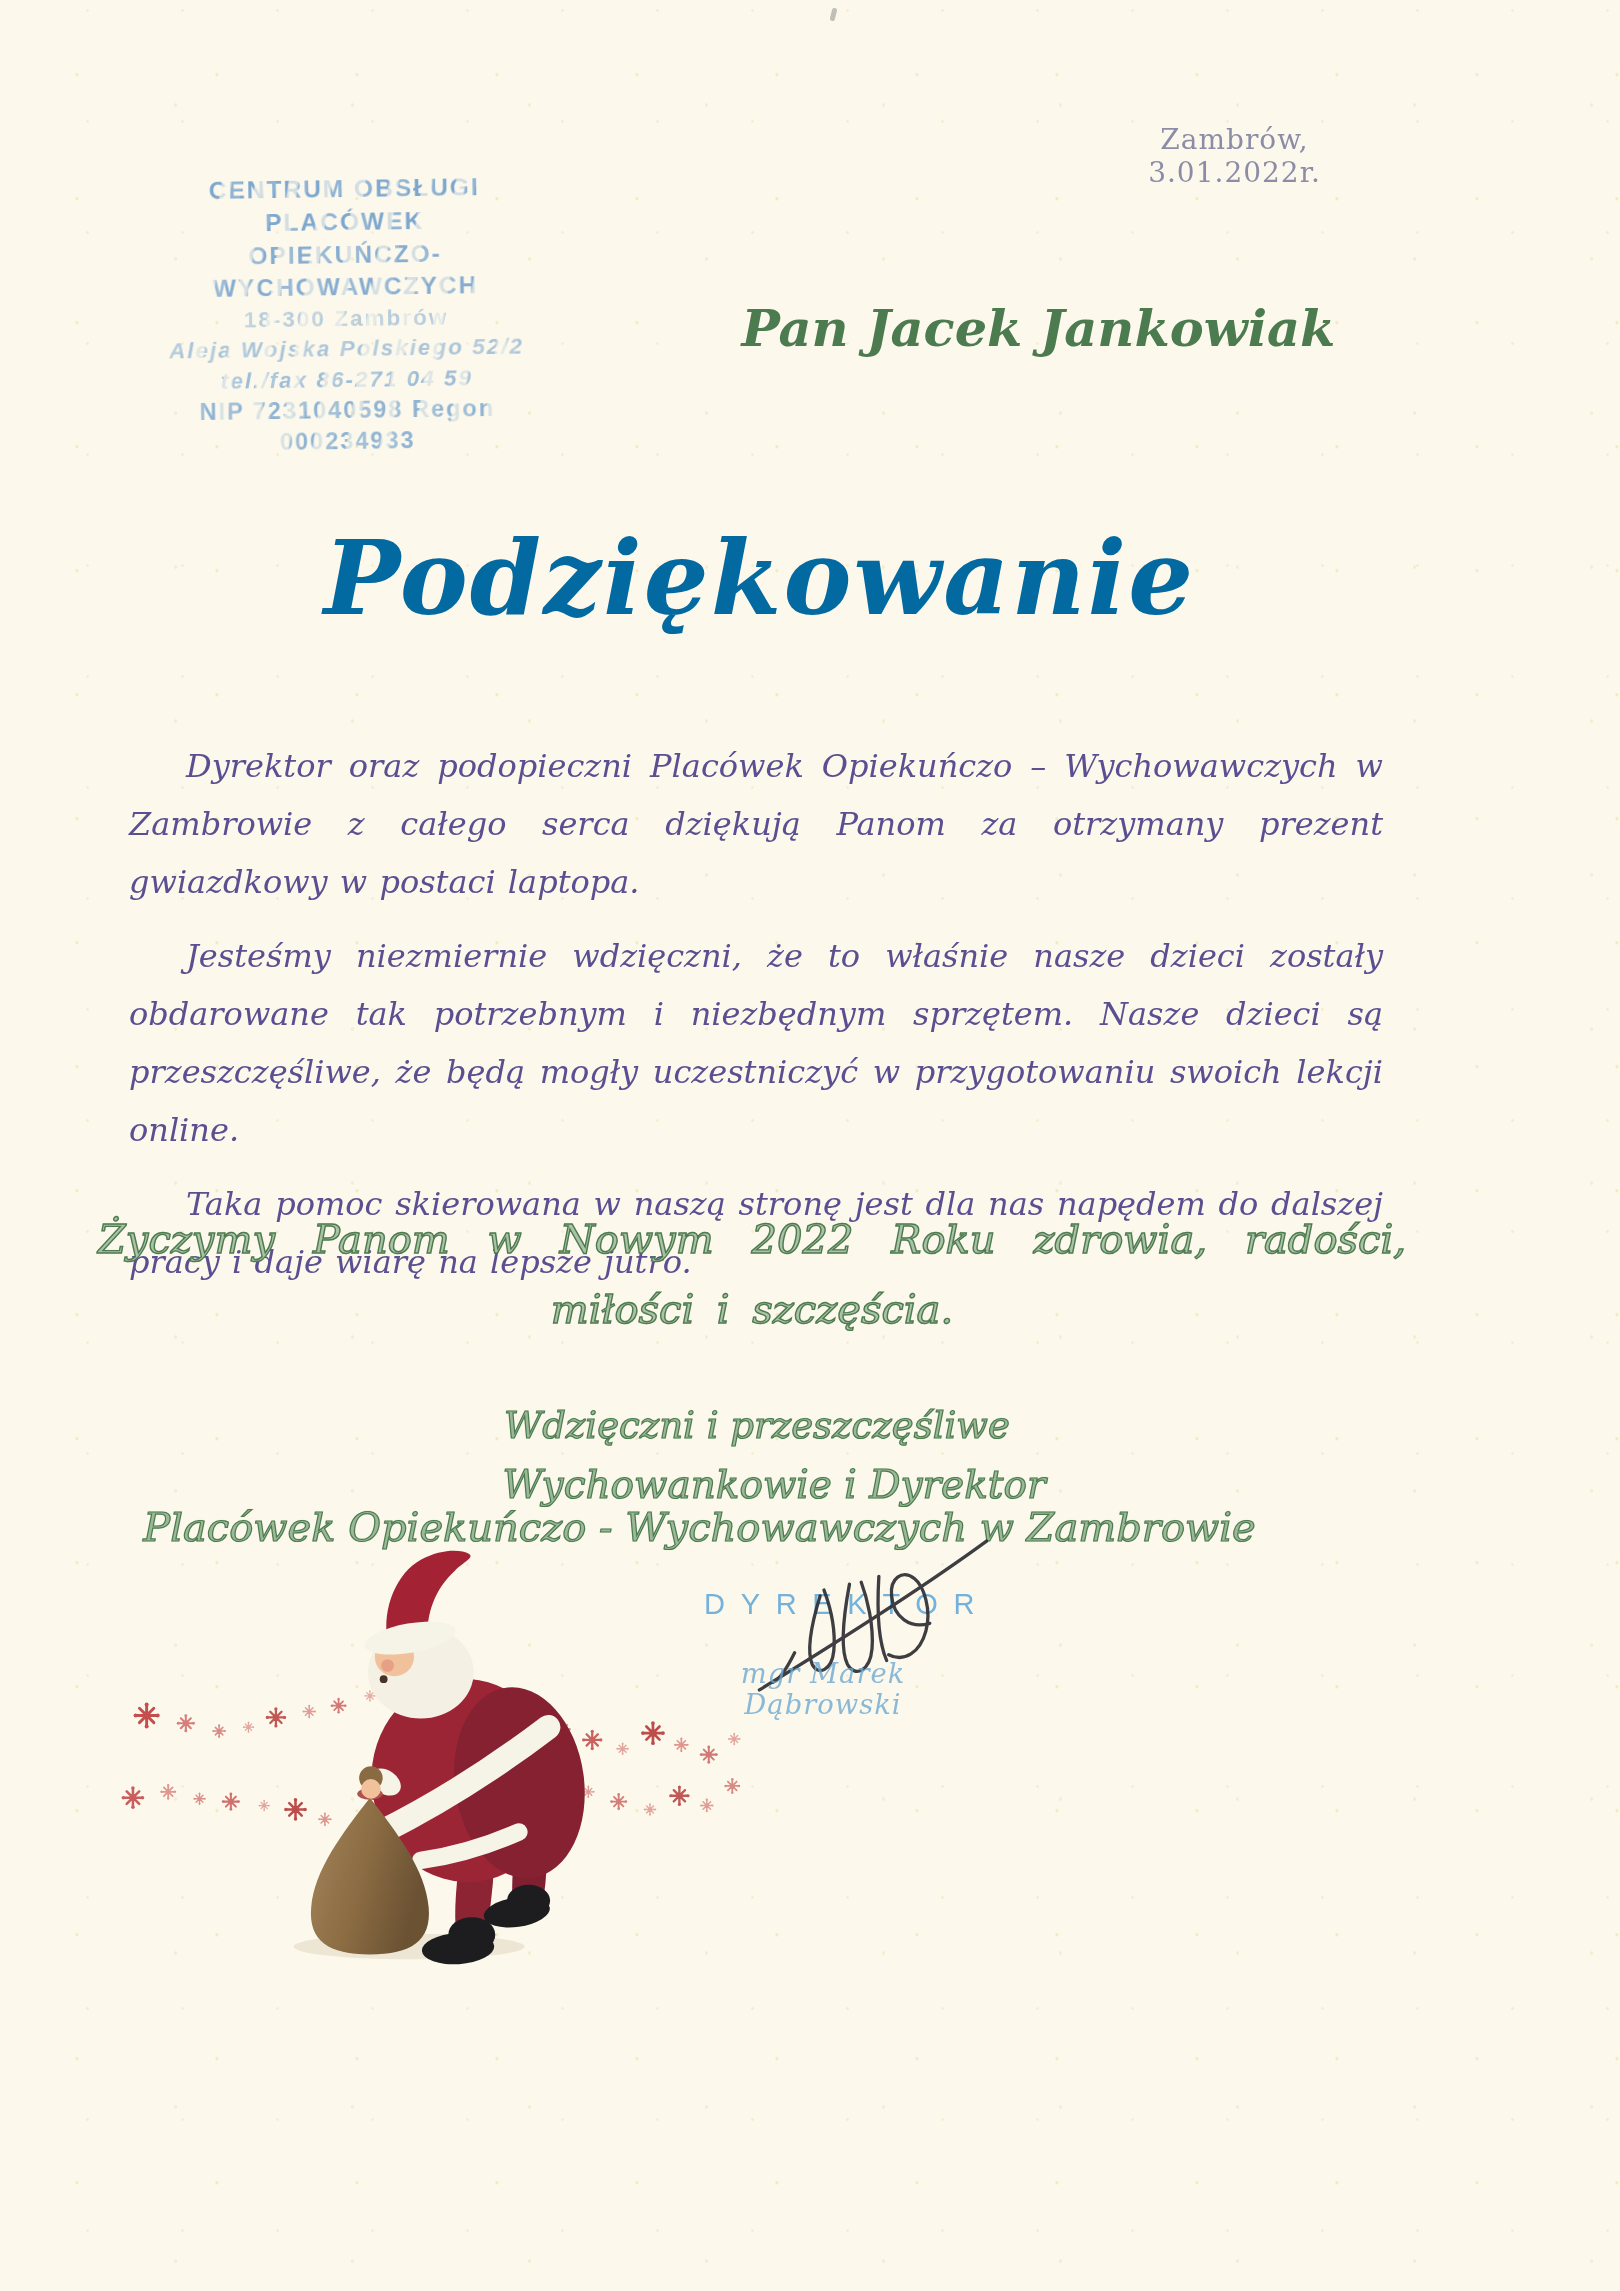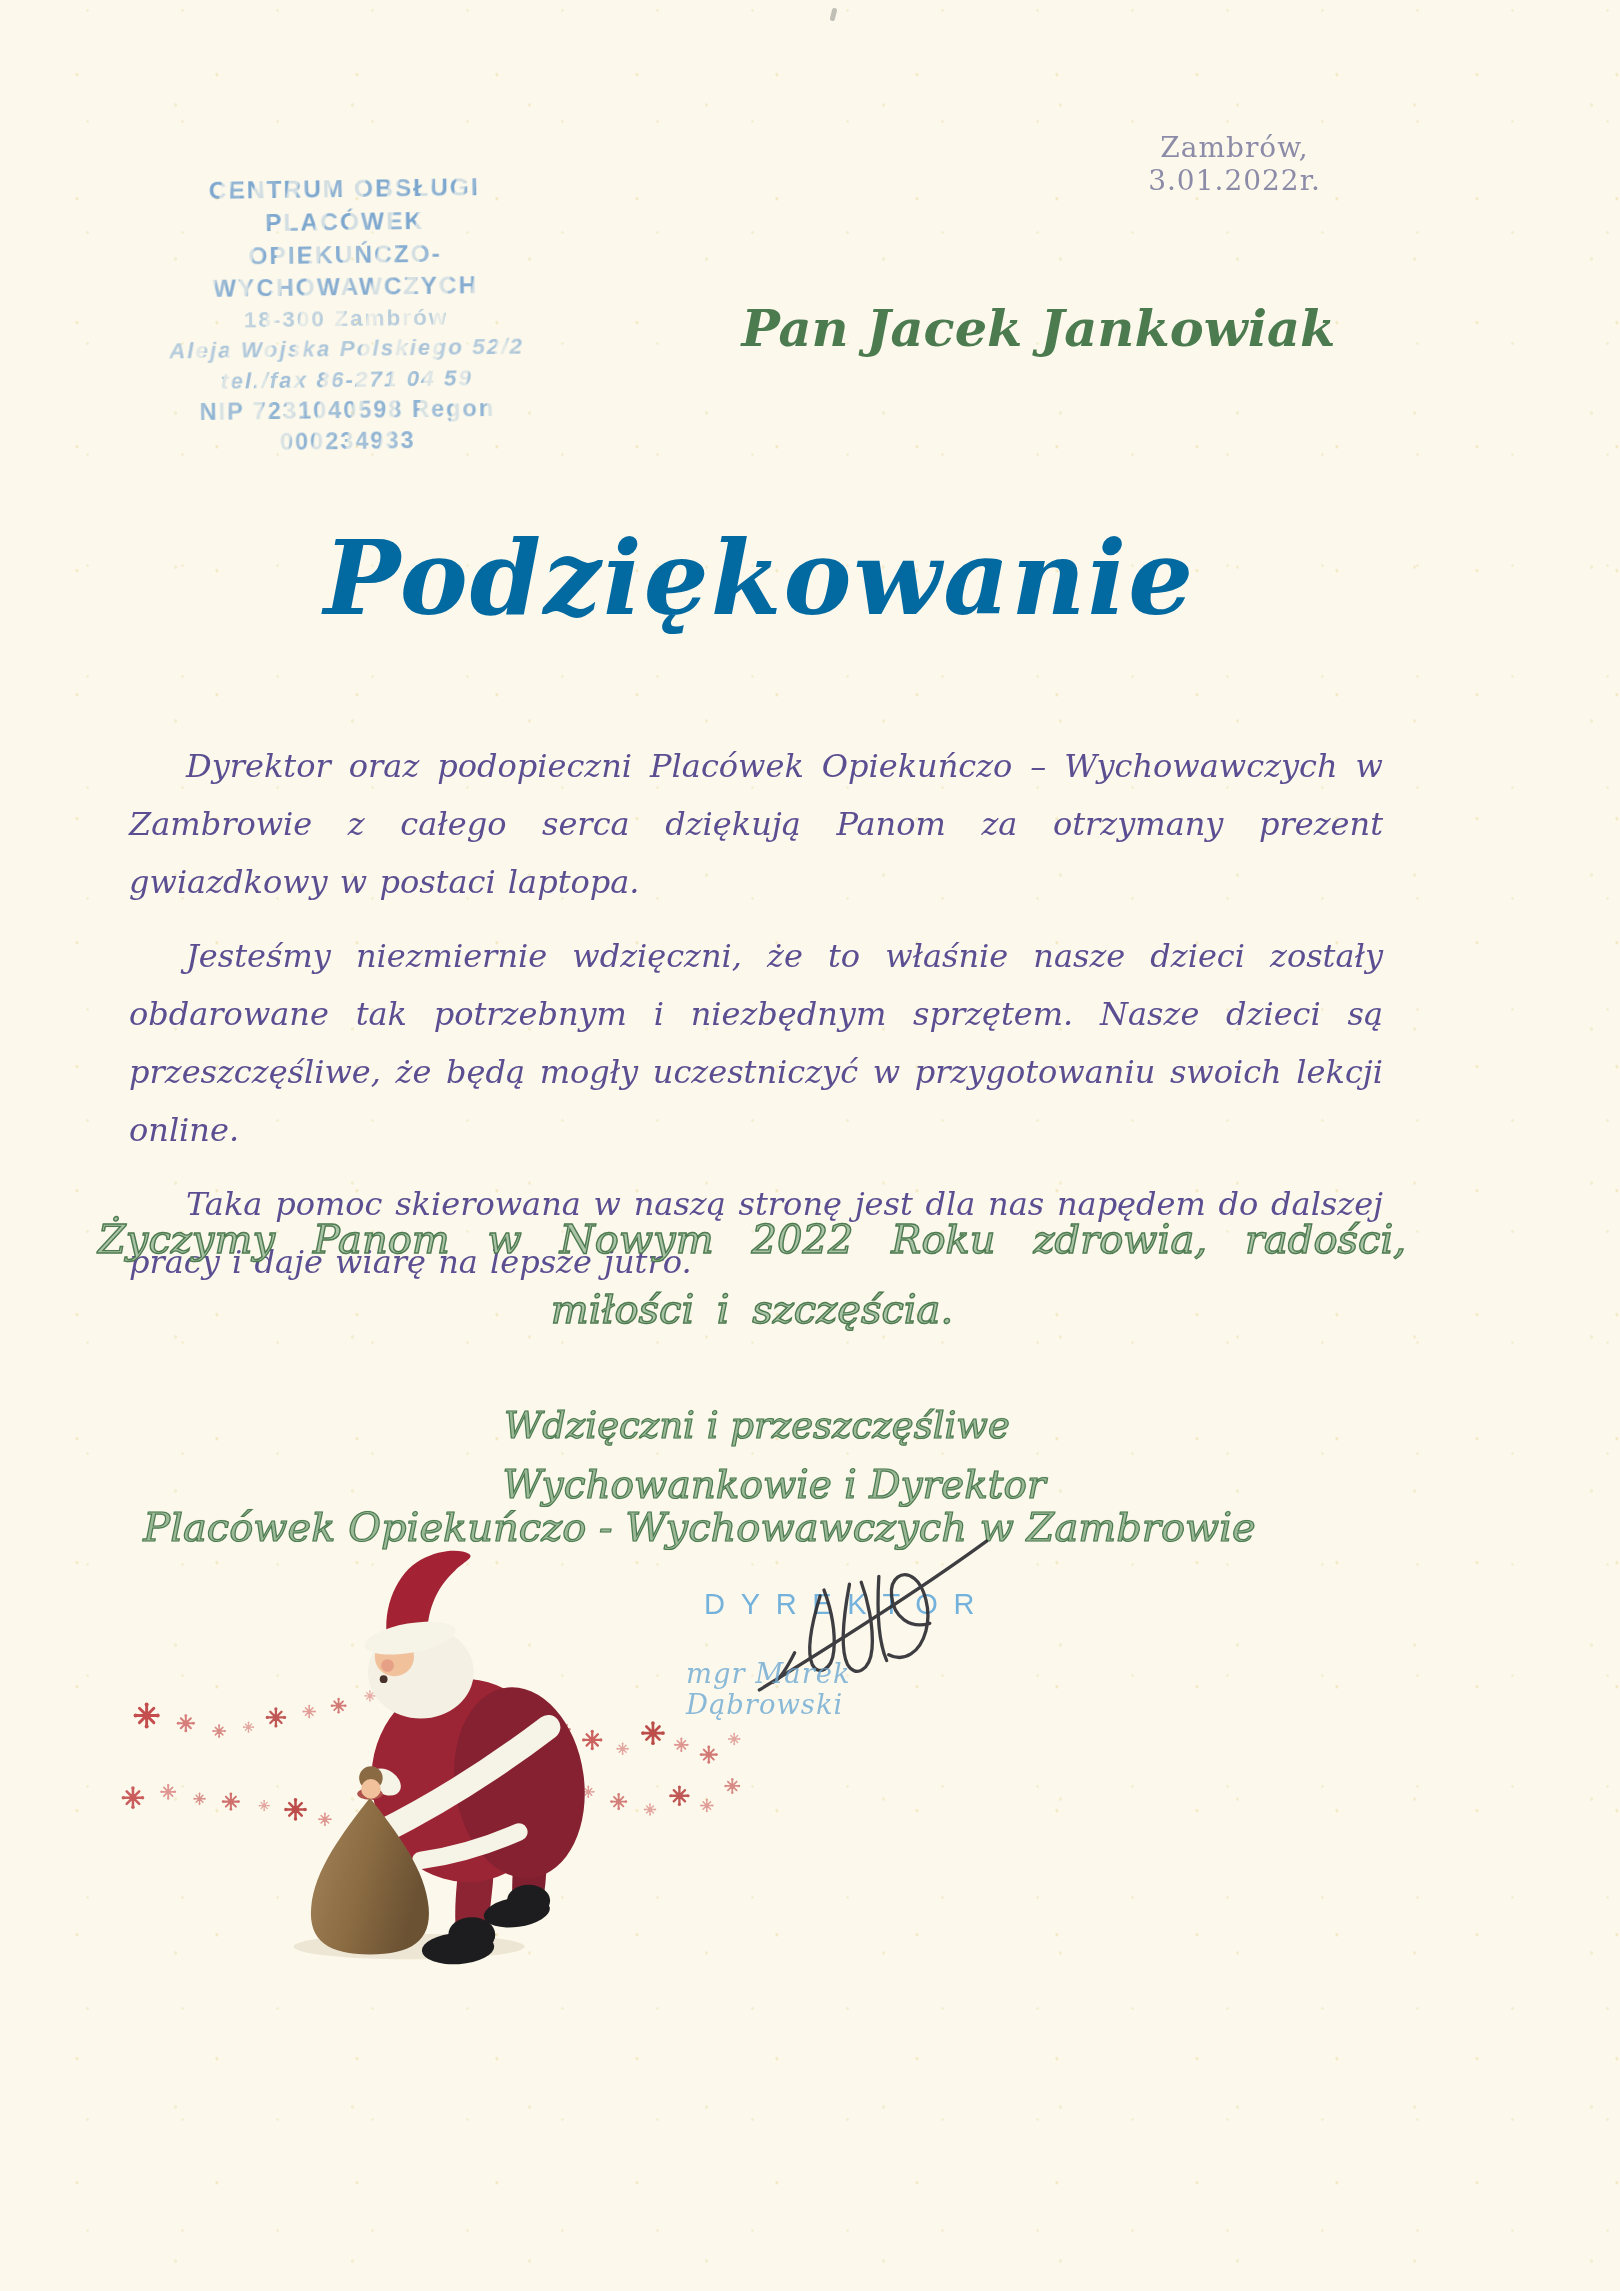--- a/index.html
+++ b/index.html
@@ -10,21 +10,21 @@
     background-image:
       radial-gradient(circle, rgba(233,214,150,.50) 1.2px, transparent 1.9px),
       radial-gradient(circle, rgba(238,222,166,.40) 1px, transparent 1.6px),
       radial-gradient(circle, rgba(230,216,160,.35) 1.4px, transparent 2.1px);
     background-size:140px 124px, 95px 111px, 177px 154px;
     background-position:6.9px 12.7px, 40px 66px, 87px 28px;
     font-family:"DejaVu Serif", serif;
   }
   .abs{position:absolute;}
   .scan-artifact{left:831px;top:7.8px;width:4.9px;height:12.7px;background:#7a7a78;opacity:.45;transform:rotate(14deg);border-radius:2px;}
-  .date{left:1073px;top:123px;width:323px;text-align:center;font-size:28px;color:#8d8ca8;letter-spacing:1px;margin-top:8px;}
+  .date{left:1073px;top:123px;width:323px;text-align:center;font-size:28px;color:#8d8ca8;letter-spacing:1px;}
   .stamp{
     left:145px;top:173px;width:402px;text-align:center;
     color:#5e93c8;font-family:"Liberation Sans", sans-serif;font-weight:600;
     transform:rotate(-0.8deg);filter:blur(0.4px);
     -webkit-mask-image:repeating-linear-gradient(100deg, rgba(0,0,0,.95) 0 11.8px, rgba(0,0,0,.30) 13.7px 21.6px, rgba(0,0,0,.80) 23.5px 33px);
             mask-image:repeating-linear-gradient(100deg, rgba(0,0,0,.95) 0 11.8px, rgba(0,0,0,.30) 13.7px 21.6px, rgba(0,0,0,.80) 23.5px 33px);
   }
   .stamp .l{line-height:1.34;letter-spacing:2px;}
   .stamp .l1{font-size:24.5px;opacity:.85;}
   .stamp .l2{font-size:24.5px;opacity:.78;}
@@ -39,21 +39,21 @@
   .wishes{
     left:98px;top:1204px;width:1308px;font-style:italic;font-size:40px;line-height:70px;
     text-align:justify;text-align-last:center;word-spacing:9.8px;
     color:#aac3a6;-webkit-text-stroke:1.4px #4e7b50;text-shadow:0 0 1px #567f59;
   }
   .closing{font-style:italic;text-align:center;color:#9bb897;-webkit-text-stroke:1.2px #4d7c51;text-shadow:0 0 1px #557f58;}
   .c1{left:0;top:1404px;width:1514px;font-size:37px;}
   .c2{left:39px;top:1462px;width:1470px;font-size:39px;}
   .c3{left:0;top:1504px;width:1357px;font-size:40px;padding-left:21px;}
   .dyrektor{left:704px;top:1588px;width:333px;font-family:"Liberation Sans", sans-serif;font-size:29px;letter-spacing:15.7px;color:#57a2d8;opacity:.82;filter:blur(0.3px);}
-  .sig-name{left:686px;top:1658px;width:274px;font-style:italic;font-size:27.4px;letter-spacing:1px;color:#6ea9d2;opacity:.8;filter:blur(0.5px);text-align:left;}
+  .sig-name{left:686px;top:1658px;width:274px;font-style:italic;font-size:27.4px;letter-spacing:1px;color:#6ea9d2;opacity:.8;filter:blur(0.5px);text-align:center;}
   .sig-svg{left:730px;top:1535px;width:284px;height:162px;}
   .santa-svg{left:76px;top:1547px;width:676px;height:426px;}
 </style>
 </head>
 <body>
 
 <div class="abs scan-artifact"></div>
 
 <div class="abs date">Zambrów, 3.01.2022r.</div>
 

